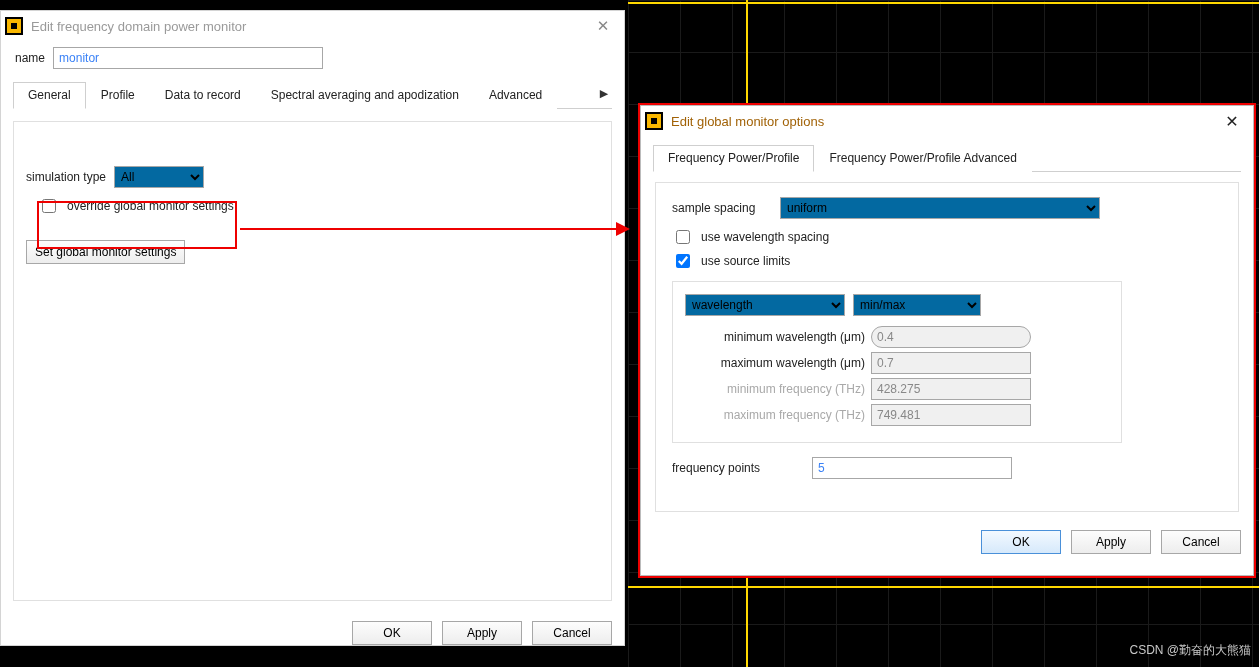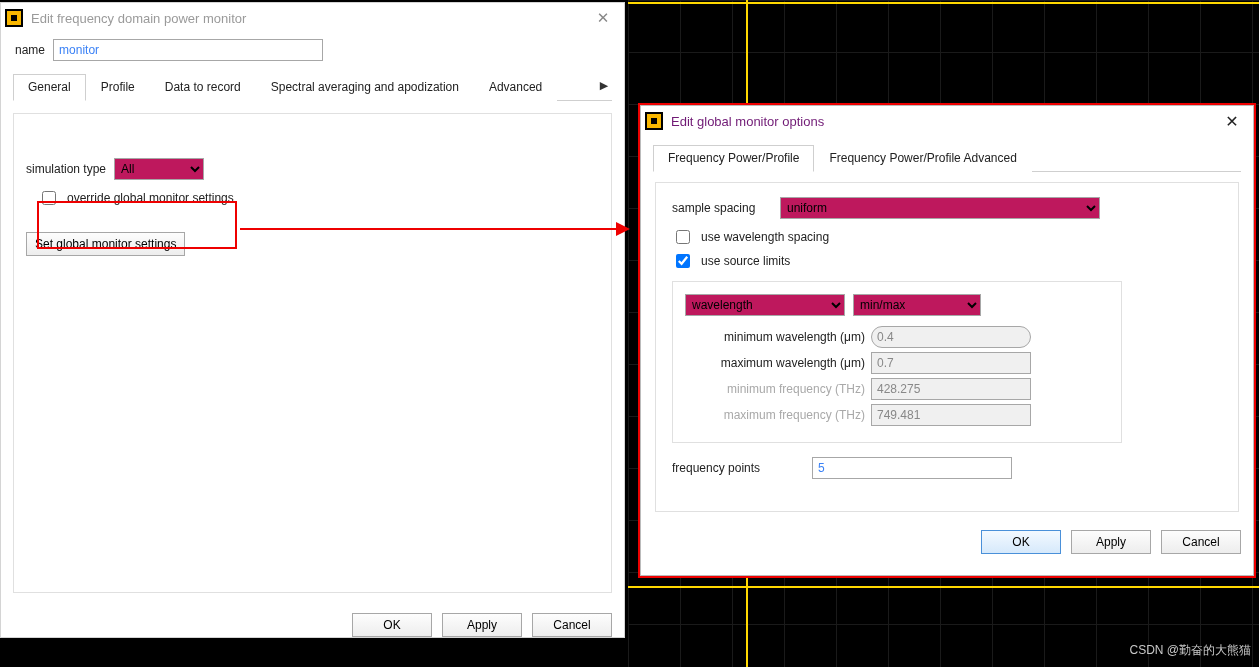--- a/index.html
+++ b/index.html
@@ -28,29 +28,29 @@
     position: absolute; top: 0; bottom: 0; width: 2px; background: #ffd800;
   }
 
   
   .dlg {
     position: absolute;
     background: #fff;
     border: 1px solid #d4d4d4;
     font-size: 12px; color: #222;
   }
-  .dlg-left { left: 0px; top: 2px; width: 625px; height: 636px; }
+  .dlg-left { left: 0px; top: 10px; width: 625px; height: 636px; }
   .dlg-right { left: 640px; top: 105px; width: 614px; height: 471px; border:1px solid #bbb; outline:2px solid #e00; }
 
   .titlebar {
     display:flex; align-items:center; gap:8px;
     height:30px; padding:0 6px 0 4px;
   }
   .titlebar .title { color:#9a9a9a; font-size:13px; flex:1; }
-  .dlg-right .titlebar .title { color:#701a75; }
+  .dlg-right .titlebar .title { color:#a16207; }
   .titlebar .close { width:30px; text-align:center; color:#888; font-size:15px; cursor:pointer; }
   .dlg-right .titlebar .close { color:#222; font-size:16px; }
 
   .app-icon {
     width:18px; height:18px; border:2px solid #000; background:#f9b700;
     display:inline-flex; align-items:center; justify-content:center;
   }
   .app-icon::after { content:""; width:6px; height:6px; background:#000; }
 
   .row { display:flex; align-items:center; gap:8px; }
@@ -74,21 +74,21 @@
   .tabs .scroll-ind {
     position:absolute; right:0; top:4px; width:16px; height:16px;
     display:flex; align-items:center; justify-content:center;
     font-size:11px; color:#333; background:#fff;
   }
 
   .panel { margin:12px; border:1px solid #e0e0e0; padding:12px; background:#fff; }
   .dlg-left .panel { height:480px; }
 
   select.sel {
-    height:22px; border:1px solid #a7a7a7; background:#be185d; font-size:12px;
+    height:22px; border:1px solid #a7a7a7; background:#0369a1; font-size:12px;
     padding:0 2px;
   }
   .chk { width:14px; height:14px; }
 
   .btn {
     height:24px; border:1px solid #a7a7a7; background:linear-gradient(#fdfdfd,#ededed);
     font-size:12px; padding:0 14px; cursor:pointer; min-width:80px;
   }
   .btn.primary { border:1px solid #4a90d9; background:linear-gradient(#f3f9ff,#d6e9fb); }
   .footer { display:flex; justify-content:flex-end; gap:10px; padding:8px 12px 8px 12px; }

